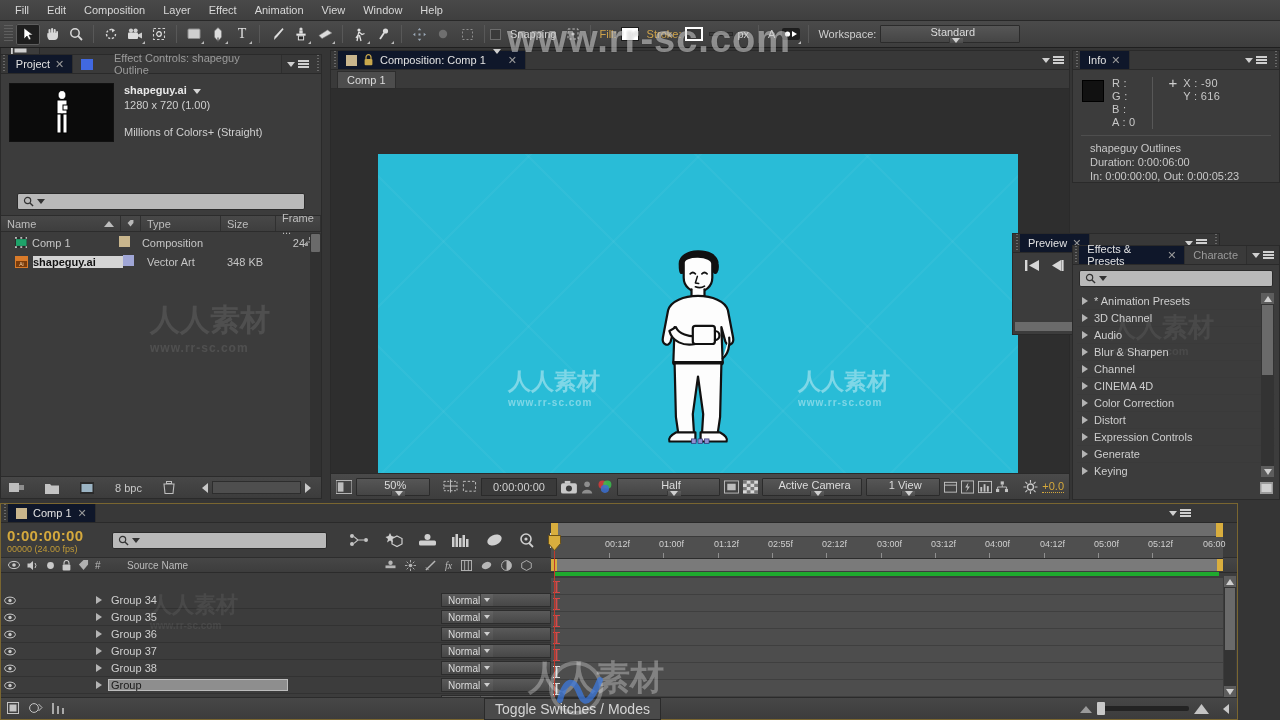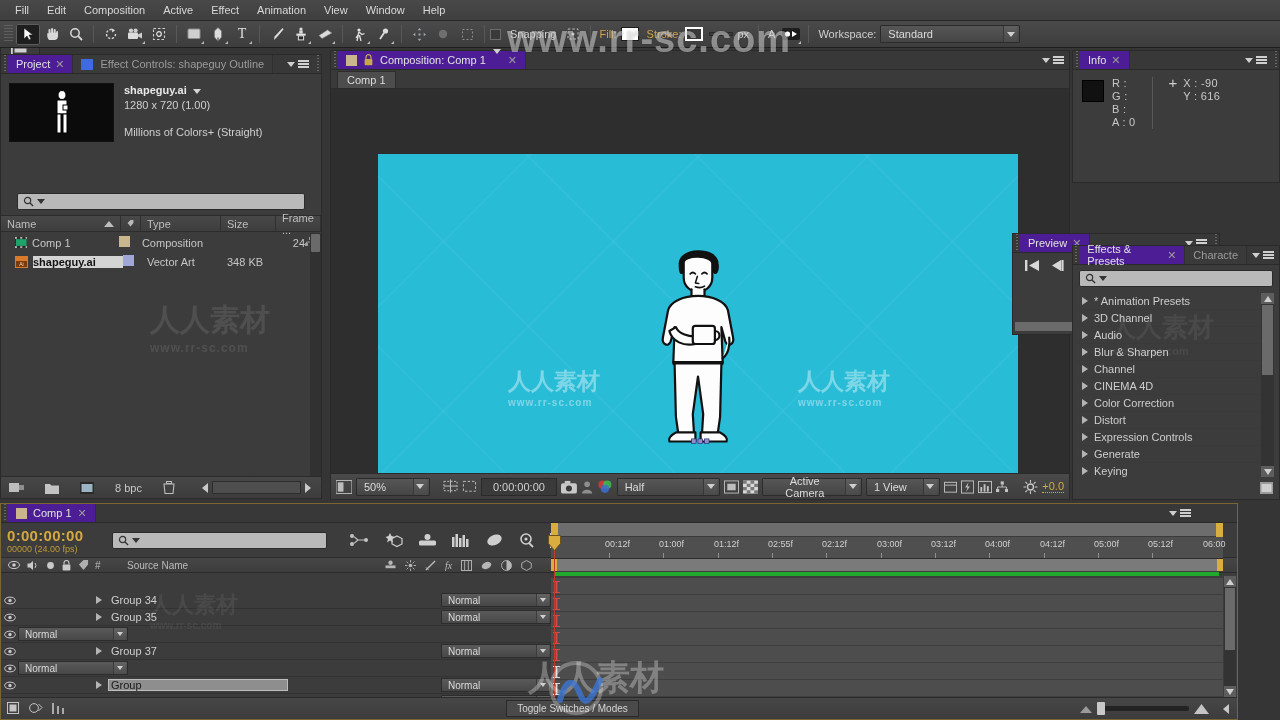--- a/index.html
+++ b/index.html
@@ -45,42 +45,42 @@
   .chk { width:11px;height:11px;background:#3a3a3a;border:1px solid #6c6c6c;margin-right:5px;}
   .fillsw { width:18px;height:14px;background:#fff;border:1px solid #1c1c1c; }
   .strokesw { width:18px;height:14px;background:#3a3a3a;border:2px solid #fff; }
   .numfield {
     background:#3a3a3a;border:1px solid #2a2a2a;color:#d0d0d0;
     padding:1px 5px;font-size:11px;min-width:24px;text-align:center;
   }
   .dd {
     background:linear-gradient(#565656,#454545); border:1px solid #2b2b2b;
     height:18px; display:flex; align-items:center; justify-content:space-between;
-    padding:0 2px 0 7px; color:#dcdcdc; font-size:11px; border-radius:1px;
+    padding:0 2px 0 7px; color:#dcdcdc; font-size:11px; border-radius:1px;flex-direction:column;
   }
   .dd .arrowbox { width:14px;height:16px;display:flex;align-items:center;justify-content:center;
      background:linear-gradient(#5f5f5f,#4a4a4a); border-left:1px solid #383838; margin-left:6px;}
   .caret { width:0;height:0;border-left:4px solid transparent;border-right:4px solid transparent;
     border-top:5px solid #cfcfcf; }
   .searchbox {
     height:18px; background:#434343; border:1px solid #2a2a2a; border-radius:2px;
     display:flex; align-items:center; padding:0 6px; color:#9a9a9a; gap:5px;
   }
 
   
   .panel { position:absolute; background:#3c3c3c; border:1px solid #2a2a2a; }
   .ptabbar {
     height:19px; background:#383838; display:flex; align-items:stretch;
     border-bottom:1px solid #2a2a2a; position:relative;
   }
   .ptab {
     display:flex; align-items:center; gap:5px; padding:0 8px; font-size:11px;
     color:#9b9b9b; background:#3a3a3a; border-right:1px solid #2e2e2e;
   }
-  .ptab.active { background:#4c1d95; color:#e2e2e2; }
+  .ptab.active { background:#0f172a; color:#e2e2e2; }
   .ptab .x { font-size:11px; color:#9a9a9a; }
   .ptabgrip { width:7px; display:flex; align-items:center; justify-content:center;
     background:#383838;
     background-image:repeating-linear-gradient(to bottom,#6a6a6a 0 1px,transparent 1px 3px);
     background-size:2px 100%; background-repeat:no-repeat; background-position:center; }
   .pmenu { margin-left:auto; display:flex; align-items:center; gap:3px; padding:0 5px;}
   .pmenu .lines { width:11px;height:9px;
     background:repeating-linear-gradient(to bottom,#cfcfcf 0 2px,transparent 2px 3px); }
 
   
@@ -157,32 +157,32 @@
     border-bottom:1px solid #2b2b2b; display:flex; align-items:center;
     font-size:10px; color:#bbb; }
   .lrow { height:17px; display:flex; align-items:center; font-size:11px; color:#cfcfcf;
     border-bottom:1px solid #323232; background:#3c3c3c;}
   .lrow .eye { width:17px; display:flex; align-items:center; justify-content:center;}
   .lrow .nmwrap { flex:1; display:flex; align-items:center; gap:6px; padding-left:78px;}
   .lrow .srcname { padding:0 3px; }
   .lrow.editing .srcname { background:#8e8e8e; color:#1a1a1a; width:180px;
       box-shadow:inset 0 0 0 1px #bdbdbd; }
   .modesel { width:110px; height:14px; background:linear-gradient(#5a5a5a,#474747);
-    border:1px solid #2c2c2c; display:flex; align-items:center; justify-content:space-between;
+    border:1px solid #2c2c2c; display:flex; align-items:center; 
     padding:0 1px 0 6px; font-size:10px; color:#dcdcdc; }
   .modesel .ab { width:13px;height:12px;display:flex;align-items:center;justify-content:center;
     border-left:1px solid #3b3b3b; background:linear-gradient(#636363,#4e4e4e);}
   .rtick { position:absolute; top:2px; font-size:9px; color:#cfcfcf; }
   .rtickline { position:absolute; bottom:0; width:1px; height:5px; background:#8f8f8f; }
   .tl-grid { position:absolute; left:0; right:0; top:54px; bottom:0; background:#4d4d4d;
      background-image:repeating-linear-gradient(to bottom, transparent 0 16px, #3f3f3f 16px 17px);}
   .tl-foot { position:absolute; left:0; right:0; bottom:0; height:22px;
     background:linear-gradient(#474747,#3c3c3c); border-top:1px solid #2b2b2b;
     display:flex; align-items:center; padding:0 6px; gap:8px; }
-  .tsm { background:#4a4a4a; border:1px solid #2a2a2a; padding:2px 10px; font-size:10px;
+  .tsm { background:#4a4a4a; border:1px solid #2a2a2a; padding:2px 10px; font-size:14px;
      color:#d5d5d5; }
 
   
   #align { left:1240px; top:503px; width:40px; height:217px; background:#3c3c3c;
      border:1px solid #2a2a2a; }
 
   .wm { position:absolute; pointer-events:none; user-select:none;
      color:rgba(255,255,255,.16); font-weight:bold; }
   .diag { position:absolute; inset:0; pointer-events:none;
      background-image:
@@ -192,21 +192,21 @@
 </style>
 </head>
 <body>
 
 <div id="app">
 
   <div class="menubar">
     <div class="mi">Fill</div>
     <div class="mi">Edit</div>
     <div class="mi">Composition</div>
-    <div class="mi">Active</div>
+    <div class="mi">Layer</div>
     <div class="mi">Effect</div>
     <div class="mi">Animation</div>
     <div class="mi">View</div>
     <div class="mi">Window</div>
     <div class="mi">Help</div>
   </div>
 
   <div class="toolbar">
     <div class="grip"></div>
 
@@ -367,21 +367,21 @@
 
   </div>
 
   <div class="panel" id="project">
     <div class="ptabbar">
       <div class="ptabgrip"></div>
       <div class="ptab active">
         <span>Project</span>
         <span class="x">✕</span>
       </div>
-      <div class="ptab" style="gap:7px;">
+      <div class="ptab" style="gap:21px;">
         <span style="width:12px;height:11px;background:#4169e1;display:inline-block;"></span>
         <span>Effect Controls: shapeguy Outline</span>
       </div>
       <div class="pmenu">
         <span class="caret" style="border-top-color:#cfcfcf;"></span>
           <span class="lines"></span>
       </div>
       <div class="ptabgrip"></div>
     </div>
 
@@ -699,20 +699,25 @@
       </div>
       <div class="vdiv"></div>
       <div style="display:flex;align-items:flex-start;gap:6px;">
         <span style="font-size:15px;color:#cfcfcf;line-height:12px;">+</span>
         <div class="rgba">
           <div><span>X :</span> <span>-90</span></div>
           <div><span>Y :</span> <span>616</span></div>
         </div>
       </div>
     </div>
+    <div class="info-bottom">
+      <div>shapeguy Outlines</div>
+      <div>Duration: 0:00:06:00</div>
+      <div>In: 0:00:00:00, Out: 0:00:05:23</div>
+    </div>
   </div>
 
   <div class="panel" id="preview">
     <div class="ptabbar">
       <div class="ptabgrip"></div>
       <div class="ptab active">
         <span>Preview</span>
         <span class="x">✕</span>
       </div>
       <div class="pmenu">
@@ -1009,20 +1014,24 @@
             </span>
         </div>
       </div>
       <div class="lrow">
         <div class="eye">
             <svg width="12" height="9" viewBox="0 0 12 9">
               <ellipse cx="6" cy="4.5" rx="5.4" ry="3.4" fill="none" stroke="#c9c9c9"></ellipse>
               <circle cx="6" cy="4.5" r="1.7" fill="#c9c9c9"></circle>
             </svg>
           </div>
+        <div class="nmwrap">
+          <span class="tri"></span>
+          <span class="srcname">Group 36</span>
+        </div>
         <div class="modesel">
           <span>Normal</span>
           <span class="ab">
               <span class="caret" style="border-left-width:3px;border-right-width:3px;border-top-width:4px;"></span>
             </span>
         </div>
       </div>
       <div class="lrow">
         <div class="eye">
             <svg width="12" height="9" viewBox="0 0 12 9">
@@ -1041,20 +1050,24 @@
             </span>
         </div>
       </div>
       <div class="lrow">
         <div class="eye">
             <svg width="12" height="9" viewBox="0 0 12 9">
               <ellipse cx="6" cy="4.5" rx="5.4" ry="3.4" fill="none" stroke="#c9c9c9"></ellipse>
               <circle cx="6" cy="4.5" r="1.7" fill="#c9c9c9"></circle>
             </svg>
           </div>
+        <div class="nmwrap">
+          <span class="tri"></span>
+          <span class="srcname">Group 38</span>
+        </div>
         <div class="modesel">
           <span>Normal</span>
           <span class="ab">
               <span class="caret" style="border-left-width:3px;border-right-width:3px;border-top-width:4px;"></span>
             </span>
         </div>
       </div>
       <div class="lrow editing">
         <div class="eye">
             <svg width="12" height="9" viewBox="0 0 12 9">

